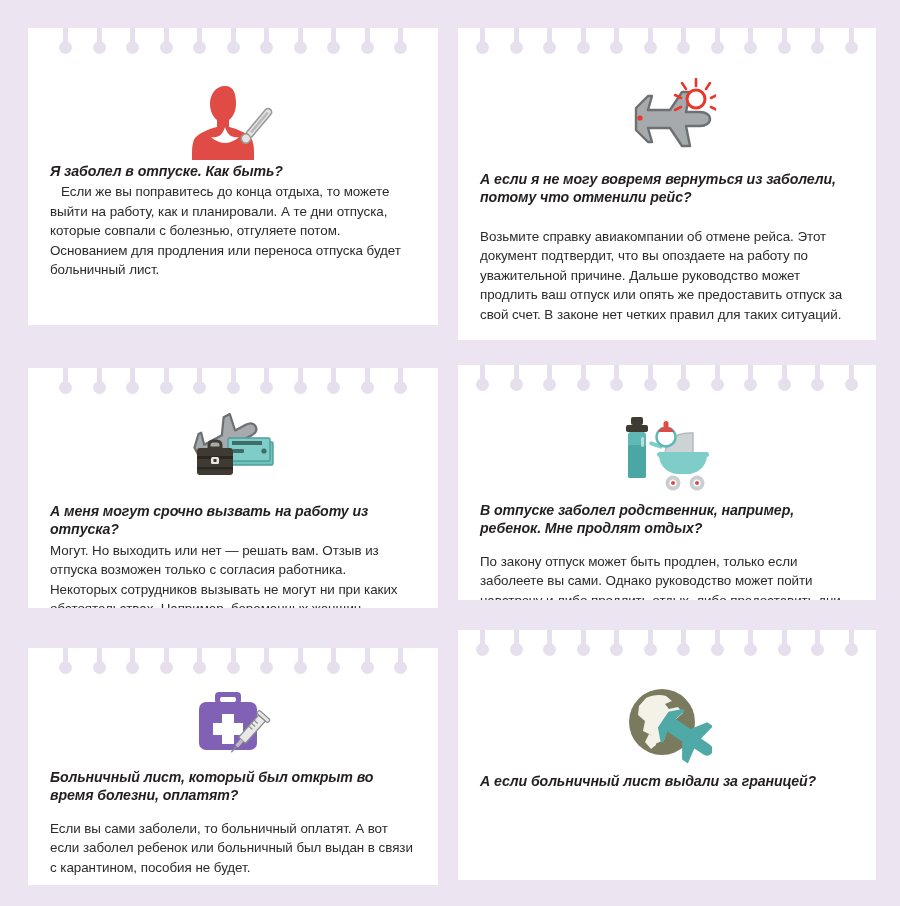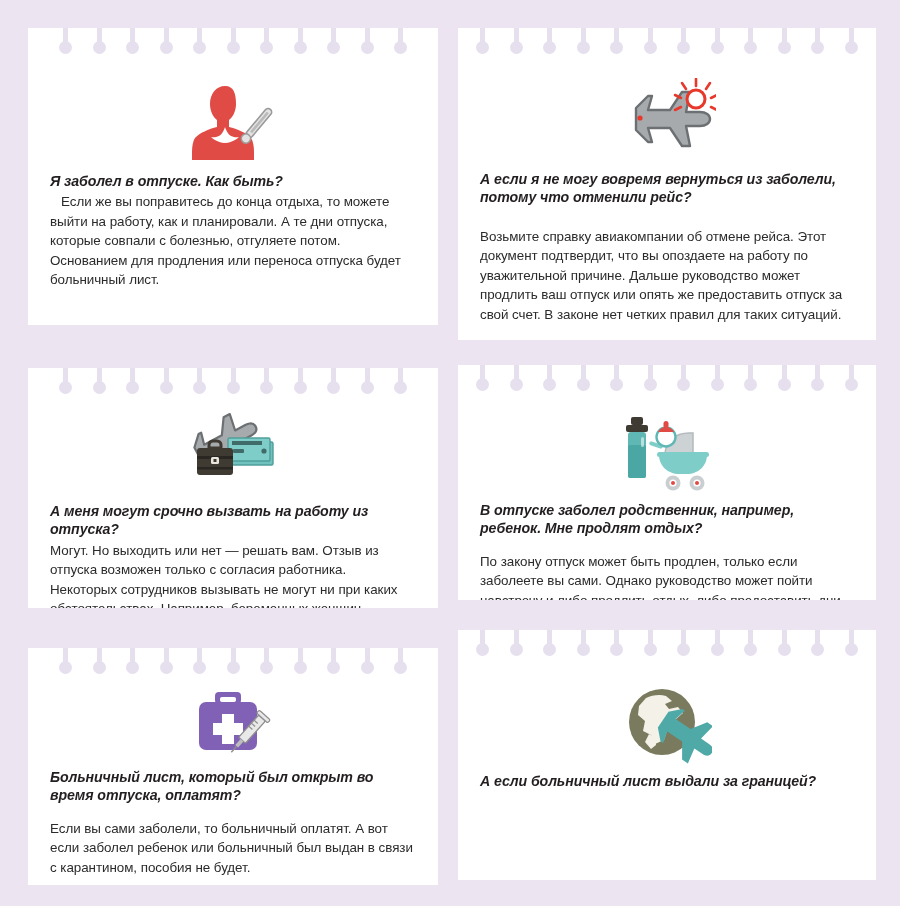--- a/index.html
+++ b/index.html
@@ -122,21 +122,21 @@
         <svg width="84" height="80" viewBox="0 0 84 80">
           <path d="M34 4c-9 0-15 8-15 18 0 7 3 13 7 16v7c-8 2-18 6-22 11-2 3-3 8-3 14v8h62v-8c0-6-1-11-3-14-4-5-14-9-22-11v-7c4-3 7-9 7-16C45 12 43 4 34 4z" fill="#e04b45"></path>
           <path d="M34 45c0 0 -2 7 -6 9 -4 2 -8 1 -8 1s6 6 14 6 14-6 14-6-4 1-8-1c-4-2-6-9-6-9z" fill="#ffffff"></path>
           <g transform="rotate(40 62 52)">
             <rect x="56" y="22" width="7" height="36" rx="3.5" fill="#e3e3e3" stroke="#9a9a9a" stroke-width="1.6"></rect>
             <rect x="58.2" y="26" width="2.6" height="26" fill="#b9b9b9"></rect>
             <circle cx="59.5" cy="60" r="4.6" fill="#e3e3e3" stroke="#9a9a9a" stroke-width="1.6"></circle>
           </g>
         </svg>
       </div>
-      <div class="q-title" style="margin-top:10px;">Я заболел в отпуске. Как быть?</div>
+      <div class="q-title" style="">Я заболел в отпуске. Как быть?</div>
       <div class="q-body" style="margin-top:2px;">
         <span class="indent"></span><span>Если же вы поправитесь до конца отдыха, то можете выйти на работу, как и планировали. А те дни отпуска, которые совпали с болезнью, отгуляете потом. Основанием для продления или переноса отпуска будет больничный лист.</span>
       </div>
     </div>
   </div>
 
   <div class="card" style="left:458px;top:28px;width:418px;height:312px;">
     <div class="binding">
         <div class="ring" style="left: 18.25px;">
           <div class="stem" style="background: rgb(230, 223, 238);"></div>
@@ -436,21 +436,21 @@
               <line x1="50" y1="31" x2="55" y2="31"></line>
               <line x1="50" y1="35" x2="55" y2="35"></line>
               <line x1="50" y1="39" x2="55" y2="39"></line>
             </g>
             <rect x="47" y="20" width="15" height="4" rx="1.5" fill="#e9e9e9" stroke="#8e8e8e" stroke-width="1.2"></rect>
             <rect x="52.6" y="54" width="3.8" height="8" fill="#bdbdbd"></rect>
             <line x1="54.5" y1="62" x2="54.5" y2="70" stroke="#8e8e8e" stroke-width="1.4"></line>
           </g>
         </svg>
       </div>
-      <div class="q-title" style="margin-top:8px;">Больничный лист, который был открыт во время отпуска, оплатят?</div>
+      <div class="q-title" style="margin-top:8px;">Больничный лист, который был открыт во время болезни, оплатят?</div>
       <div class="q-body" style="margin-top:14px;">Если вы сами заболели, то больничный оплатят. А вот если заболел ребенок или больничный был выдан в связи с карантином, пособия не будет.</div>
     </div>
   </div>
 
   <div class="card" style="left:458px;top:630px;width:418px;height:250px;">
     <div class="binding">
         <div class="ring" style="left: 18.25px;">
           <div class="stem" style="background: rgb(230, 223, 238);"></div>
           <div class="bead" style="background: rgb(230, 223, 238);"></div>
         </div>

